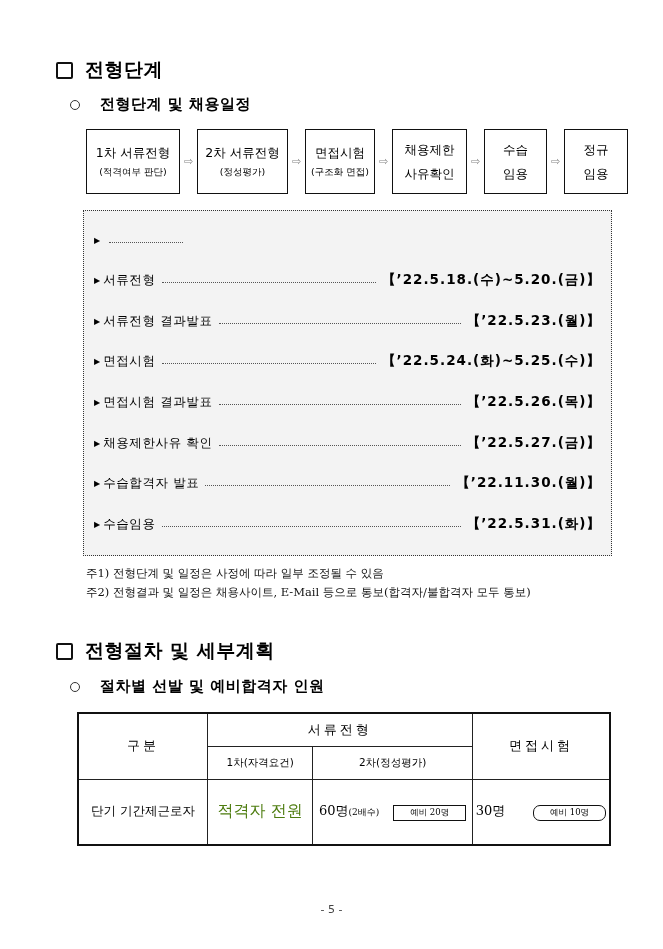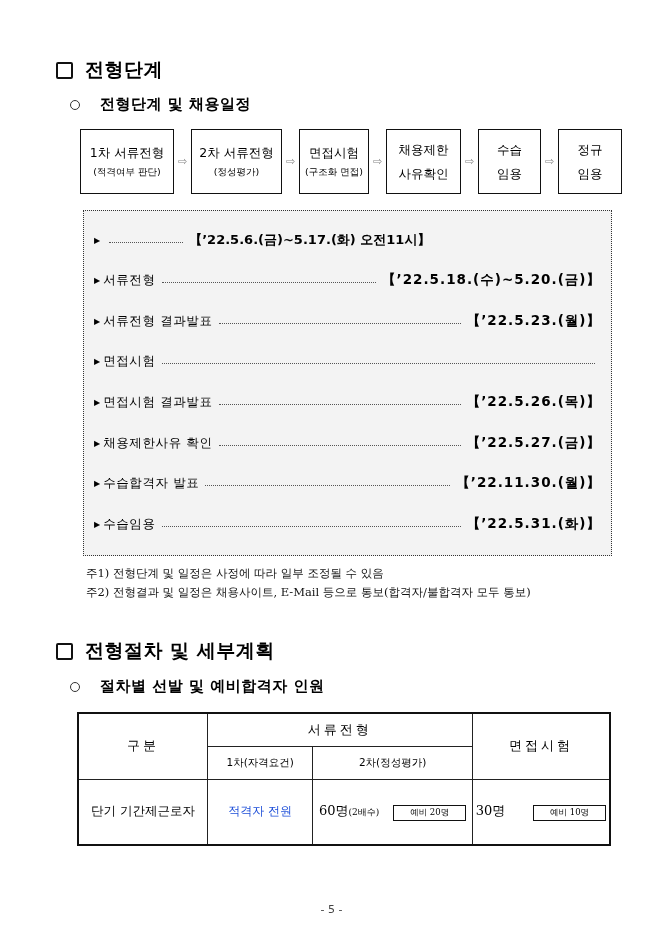--- a/index.html
+++ b/index.html
@@ -17,21 +17,21 @@
     .sub-title {
       position: absolute; left: 70px; font-size: 15px; font-weight: bold;
       display: flex; align-items: center; letter-spacing: 0.5px; gap: 8px;
     }
     .sub-title .circ {
       display: inline-block; width: 10px; height: 10px; border: 1px solid #333;
       border-radius: 50%; margin-right: 12px;
     }
 
     
-    .flow { position: absolute; top: 129px; left: 80px; display: flex; align-items: center; }
+    .flow { position: absolute; top: 129px; left: 86px; display: flex; align-items: center; }
     .flow-box {
       border: 1.5px solid #111; height: 65px; display: flex; flex-direction: column;
       align-items: center; justify-content: center; text-align: center; background: #fff;
     }
     .flow-box .l1 { font-size: 12.5px; line-height: 20px; }
     .flow-box .l2 { font-size: 9.5px; line-height: 18px; }
     .flow-box .big { font-size: 12.5px; line-height: 24px; }
     .flow-arrow {
       width: 17px; display: flex; align-items: center; justify-content: center;
       font-size: 11px; color: #888;
@@ -124,38 +124,38 @@
   <div class="flow-box" style="width:64px;text-align:center;">
     <span class="big">정규</span>
     <span class="big">임용</span>
   </div>
 </div>
 
 <div class="schedule">
   <div class="sched-row first" style="top:19px;">
     <span class="tri">▶</span>
     <span class="dots"></span>
-    <span class="date">【’22.5.6.(금)~5.17.(화) 오전11시】</span>
   </div>
   <div class="sched-row" style="top:59px;">
     <span class="tri">▶</span>
     <span class="lbl">서류전형</span>
     <span class="dots"></span>
     <span class="date">【’22.5.18.(수)~5.20.(금)】</span>
   </div>
   <div class="sched-row" style="top:100px;">
     <span class="tri">▶</span>
     <span class="lbl">서류전형 결과발표</span>
     <span class="dots"></span>
     <span class="date">【’22.5.23.(월)】</span>
   </div>
   <div class="sched-row" style="top:140px;">
     <span class="tri">▶</span>
     <span class="lbl">면접시험</span>
     <span class="dots"></span>
+    <span class="date">【’22.5.24.(화)~5.25.(수)】</span>
   </div>
   <div class="sched-row" style="top:181px;">
     <span class="tri">▶</span>
     <span class="lbl">면접시험 결과발표</span>
     <span class="dots"></span>
     <span class="date">【’22.5.26.(목)】</span>
   </div>
   <div class="sched-row" style="top:222px;">
     <span class="tri">▶</span>
     <span class="lbl">채용제한사유 확인</span>
@@ -202,26 +202,26 @@
     <td rowspan="2" class="hdr-big">구분</td>
     <td colspan="2" class="hdr-big">서류전형</td>
     <td rowspan="2" class="hdr-big">면접시험</td>
   </tr>
   <tr>
     <td class="hdr-sm">1차(자격요건)</td>
     <td class="hdr-sm">2차(정성평가)</td>
   </tr>
   <tr class="data-row">
     <td style="font-size:12.5px;">단기 기간제근로자</td>
-    <td class="serif" style="font-size:12px;color:#1d4ed8;">적격자 전원</td>
+    <td class="serif" style="font-size:16px;color:#4d7c0f;">적격자 전원</td>
     <td>
       <span class="cnt">60명</span><span class="cnt"><small>(2배수)</small></span>
       <span class="res" style="margin-left:10px;">예비 20명</span>
     </td>
     <td>
       <span class="cnt">30명</span>
-      <span class="res" style="margin-left:24px;">예비 10명</span>
+      <span class="res" style="margin-left:24px;border-radius:7px;">예비 10명</span>
     </td>
   </tr>
 </tbody>
   </table>
 
 <div class="page-num">- 5 -</div>
 
 </body></html>

